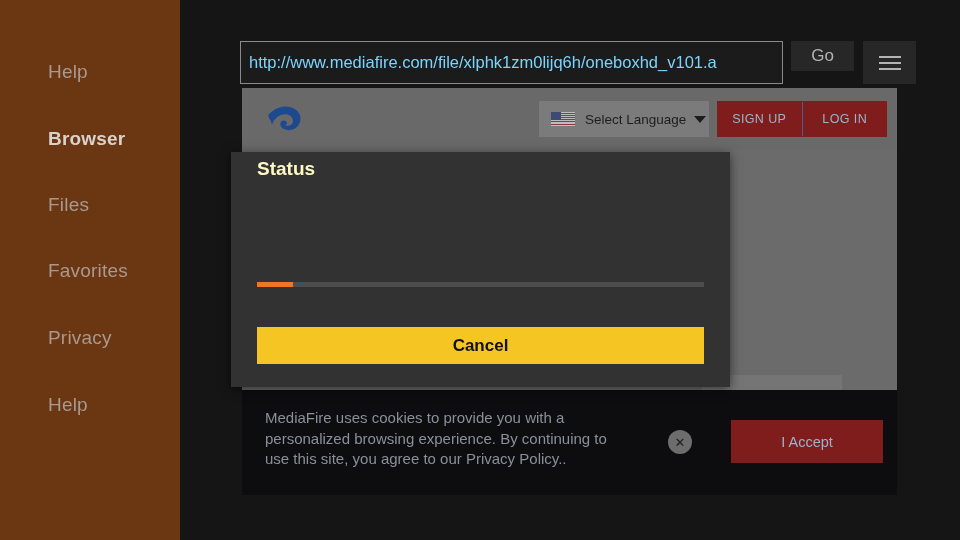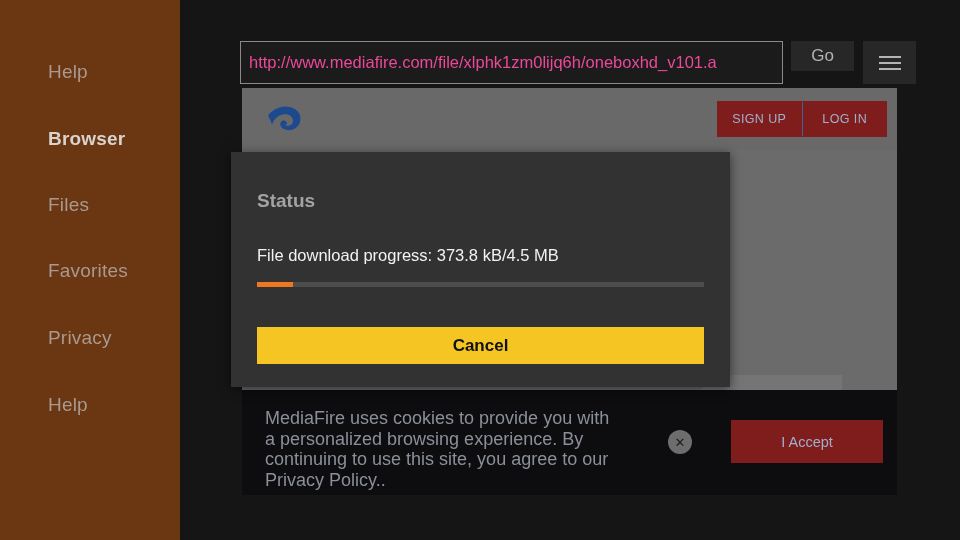--- a/index.html
+++ b/index.html
@@ -51,21 +51,21 @@
     left: 60px; top: 41px;
     width: 717px; height: 43px;
   }
   #url-input {
     position: absolute;
     left: 0; top: 0;
     width: 543px; height: 43px;
     box-sizing: border-box;
     background: #1b1b1b;
     border: 1px solid #8a8a8a;
-    color: #ec4899;
+    color: #7dd3fc;
     font-size: 16.5px;
     padding: 0 8px;
     line-height: 41px;
     overflow: hidden;
     white-space: nowrap;
     outline: none;
     font-family: "Liberation Sans", sans-serif;
   }
   #go-button {
     position: absolute;
@@ -215,21 +215,21 @@
     position: absolute;
     left: 0; bottom: 0;
     width: 100%; height: 105px;
     background: #0d0d0f;
   }
   #cookie-text {
     position: absolute;
     left: 23px; top: 18px;
     width: 355px;
     color: #8a8f99;
-    font-size: 18px;
+    font-size: 15px;
     line-height: 20.5px;
   }
   #cookie-close {
     position: absolute;
     left: 426px; top: 40px;
     width: 24px; height: 24px;
     border-radius: 50%;
     background: #6d6d6d;
     color: #1d1d1d;
     font-size: 13px;
@@ -254,22 +254,22 @@
   
   #dialog {
     position: absolute;
     left: 231px; top: 152px;
     width: 499px; height: 235px;
     background: #323232;
     box-shadow: 0 2px 10px rgba(0,0,0,0.55);
   }
   #dialog-title {
     position: absolute;
-    left: 26px; top: 38px;
-    color: #a3a3a3;
+    left: 26px; top: 6px;
+    color: #fef9c3;
     font-size: 19px;
     font-weight: bold;
   }
   #progress-label {
     position: absolute;
     left: 26px; top: 94px;
     color: #f2f2f2;
     font-size: 16.5px;
   }
   #progress-track {
@@ -328,20 +328,33 @@
 
   <div id="webpage">
 
     <div id="site-header">
 
       <svg id="mf-logo" viewBox="0 0 40 34">
         <path d="M2 12 C8 6, 16 3, 23 5 C31 7, 35 13, 33 20 C31 27, 23 30, 17 27 C13 25, 12 21, 15 19 C17 18, 20 19, 20 21 C20 22, 19 23, 18 23 C21 25, 26 23, 26 19 C26 14, 20 11, 14 13 C9 15, 6 19, 5 23 C4 19, 2 15, 2 12 Z" fill="#1d4a8f"></path>
         <path d="M1 13 C5 11, 10 10, 13 11 C9 12, 5 15, 3 18 Z" fill="#1d4a8f"></path>
       </svg>
 
+      <div id="lang-pill">
+        <div id="flag-icon">
+          <div class="stripe" style="top:1px"></div>
+          <div class="stripe" style="top:3.1px"></div>
+          <div class="stripe" style="top:5.2px"></div>
+          <div class="stripe" style="top:7.3px"></div>
+          <div class="stripe" style="top:9.4px"></div>
+          <div class="stripe" style="top:11.5px"></div>
+          <div class="canton"></div>
+        </div>
+        <div id="lang-label">Select Language</div>
+        <div id="lang-caret"></div>
+      </div>
 
       <div id="auth-group">
         <div class="auth-btn">SIGN UP</div>
         <div class="auth-sep"></div>
         <div class="auth-btn">LOG IN</div>
       </div>
     </div>
 
     <div id="site-body">
       <div id="dl-panel"></div>
@@ -352,18 +365,17 @@
     <div id="cookie-bar">
       <div id="cookie-text">MediaFire uses cookies to provide you with a personalized browsing experience. By continuing to use this site, you agree to our Privacy Policy..</div>
       <div id="cookie-close">✕</div>
       <div id="cookie-accept">I Accept</div>
     </div>
   </div>
 </div>
 
 <div id="dialog">
   <div id="dialog-title">Status</div>
-  <div id="progress-label">File download progress: 373.8 kB/4.5 MB</div>
   <div id="progress-track">
     <div id="progress-fill" style="width: 8%;"></div>
   </div>
   <div id="cancel-button">Cancel</div>
 </div>
 
 </body></html>

